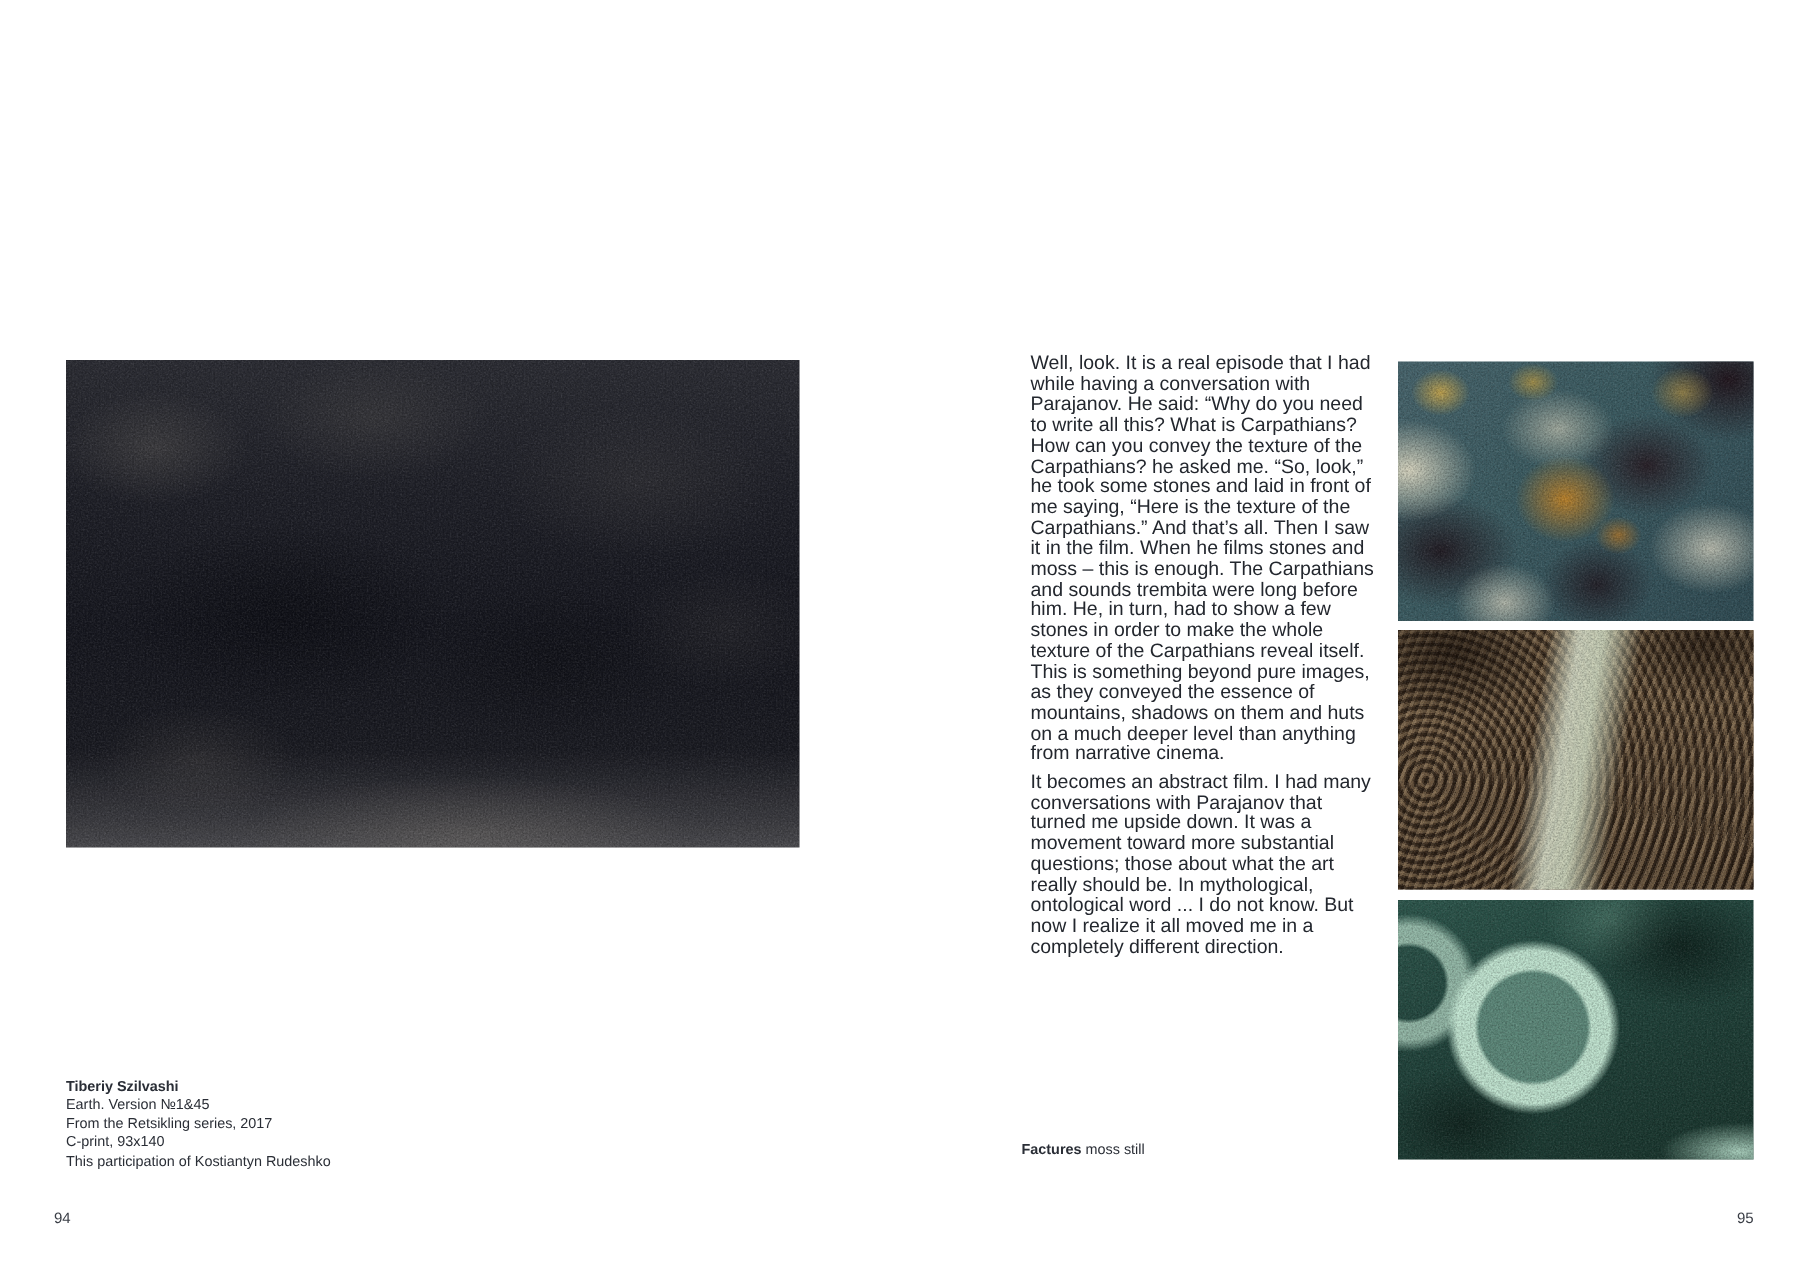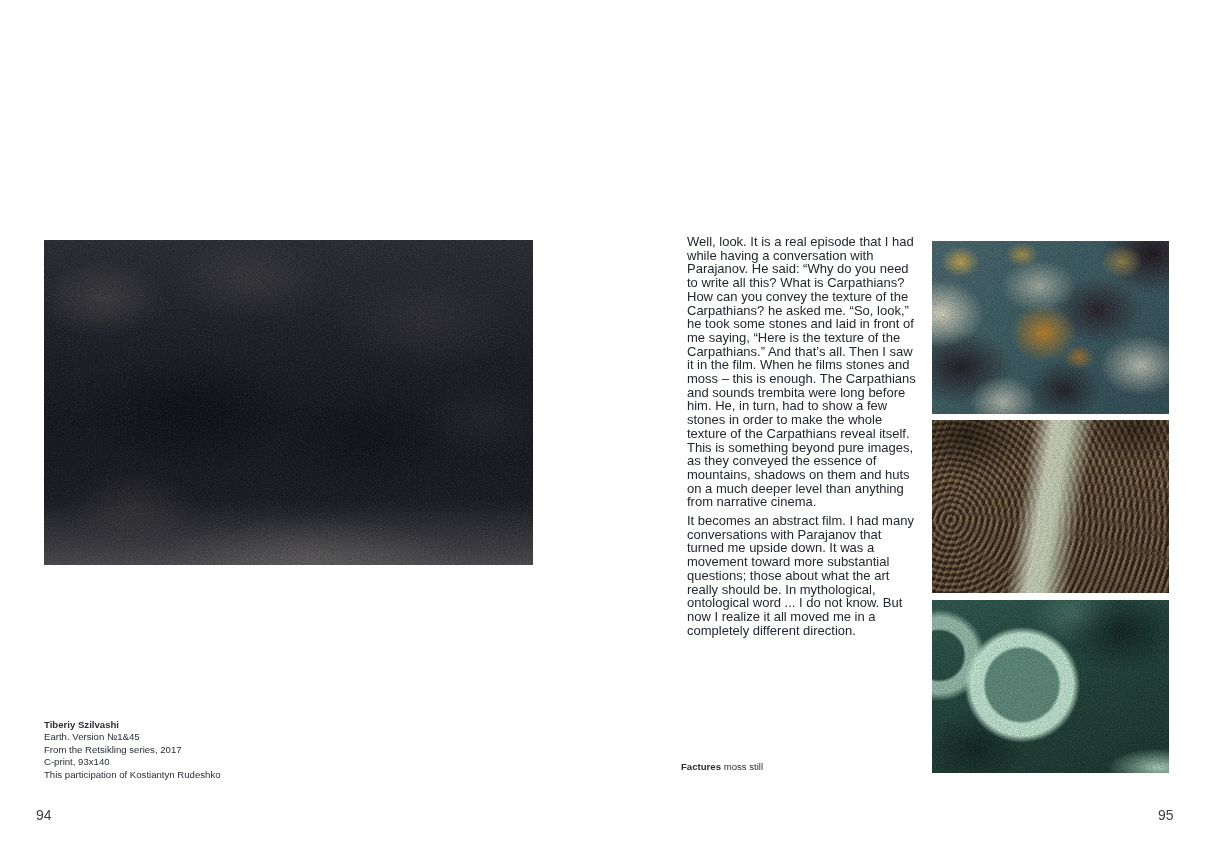--- a/index.html
+++ b/index.html
@@ -82,21 +82,21 @@
   #interview-column p{margin:0 0 5px 0;}
   #interview-attrib{margin-top:1px;}
   #interview-attrib strong{font-weight:bold;}
 
   #factures-caption{
     left:681px;top:761px;width:260px;
     font-size:9.6px;line-height:12px;color:#2a2e36;
   }
   #factures-caption strong{font-weight:bold;}
 
-  .page-number{font-size:14px;color:#3a3e46;}
+  .page-number{font-size:10px;color:#3a3e46;}
   #page-number-left{left:36px;top:807px;}
   #page-number-right{left:1158px;top:807px;}
 
   .hidden-defs{position:absolute;width:0;height:0;overflow:hidden;}
 </style>
 </head>
 <body>
 
 <svg class="hidden-defs" aria-hidden="true">
   <defs>

